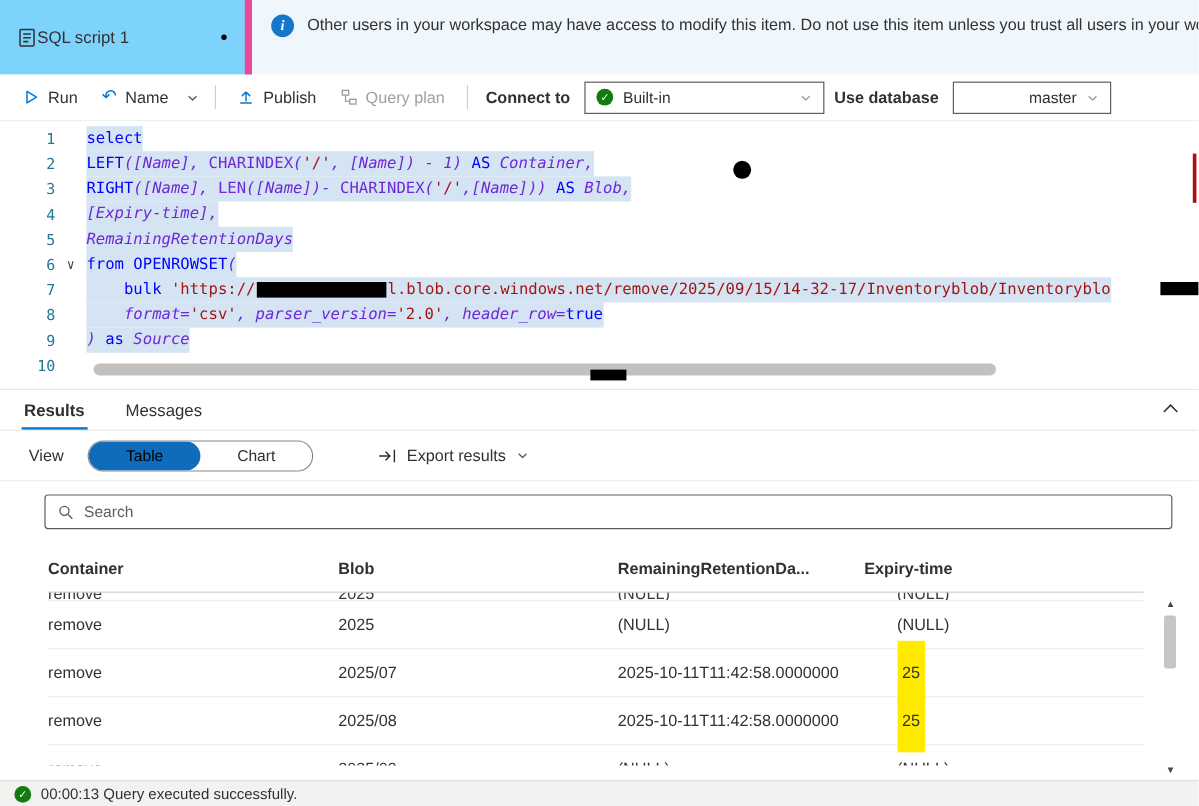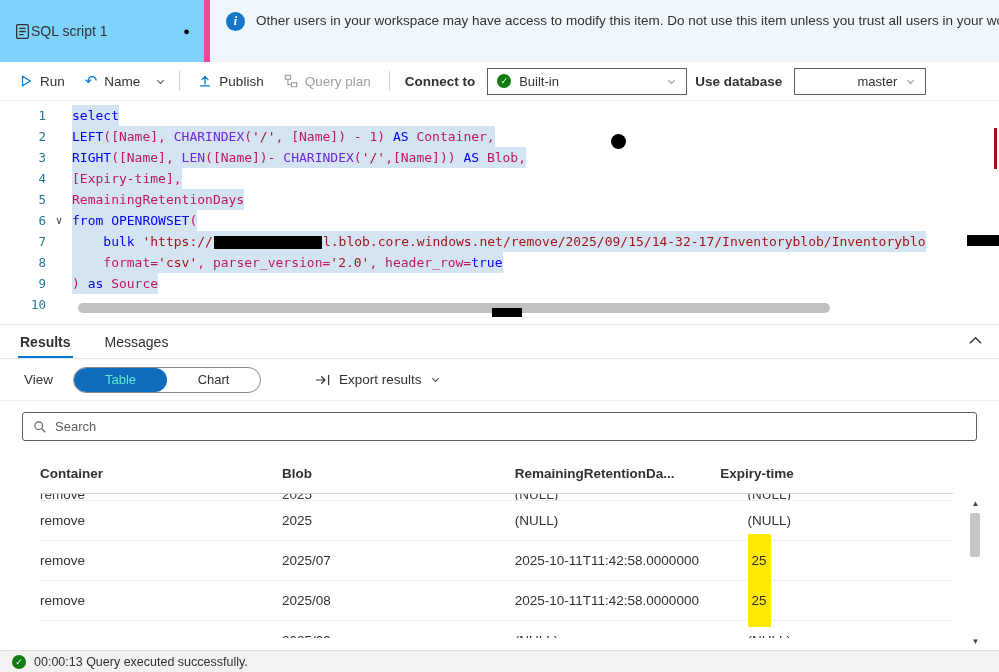--- a/index.html
+++ b/index.html
@@ -33,42 +33,42 @@
   .editor{height:225px;flex:none;position:relative;overflow:hidden;border-top:1px solid #f0f0f0;border-bottom:1px solid #e5e5e5;
           font-family:"DejaVu Sans Mono","Liberation Mono",monospace;font-size:13px;padding-top:4px;}
   .cl{display:flex;height:21px;line-height:21px;white-space:pre;}
   .ln{width:46px;flex:none;text-align:right;color:#237893;font-size:12.5px;}
   .fold{width:26px;flex:none;text-align:center;color:#424242;font-size:11px;cursor:pointer;}
   .lc{white-space:pre;}
   .lc.sel{background:#d5e4f3;}
   .tok.kw{color:#0000ff;}
   .tok.fn{color:#6d28d9;}
   .tok.str{color:#a31515;}
-  .tok.pl{color:#be185d;}
+  .tok.pl{color:#6d28d9;font-style:italic;}
   .tok.sq{text-decoration-style:wavy;text-decoration-color:#e51400;text-decoration-thickness:1px;text-underline-offset:3px;text-decoration-skip-ink:none;}
   .tok.redact{display:inline-block;width:108px;height:13px;background:#000;vertical-align:middle;margin:0 1px;}
   .dot-redact{position:absolute;left:611px;top:33px;width:15px;height:15px;border-radius:50%;background:#000;}
   .ruler-mark{position:absolute;right:2px;top:27px;width:3px;height:41px;background:#a31212;}
   .blackbar{position:absolute;right:0;top:134px;width:32px;height:11px;background:#000;}
   .hscroll{position:absolute;left:78px;top:202px;width:752px;height:10px;background:#c1c1c1;border-radius:5px;cursor:pointer;}
   .hscroll-redact{position:absolute;left:492px;top:207px;width:30px;height:9px;background:#000;}
 
   
   .results{flex:1;display:flex;flex-direction:column;overflow:hidden;position:relative;}
   .rtabs{height:34px;flex:none;display:flex;align-items:flex-end;gap:30px;padding:0 18px;border-bottom:1px solid #e8e8e8;position:relative;}
   .rtab{font-size:14px;padding:7px 2px 8px;cursor:pointer;color:#323130;}
   .rtab.active{font-weight:700;border-bottom:2px solid #0078d4;padding-bottom:6px;}
   .collapse{position:absolute;right:16px;top:9px;cursor:pointer;}
   .viewrow{height:42px;flex:none;display:flex;align-items:center;gap:20px;padding:0 24px;border-bottom:1px solid #f0f0f0;}
   .pill{display:flex;border:1px solid #8a8886;border-radius:14px;height:26px;width:188px;overflow:hidden;background:#fff;}
   .pill-seg{flex:1;display:flex;align-items:center;justify-content:center;font-size:13px;cursor:pointer;}
-  .pill-seg.on{background:#0f6cbd;color:#5eead4;border-radius:13px;}
+  .pill-seg.on{background:#0f6cbd;color:#000000;border-radius:13px;}
   .export{display:flex;align-items:center;gap:8px;cursor:pointer;margin-left:34px;}
   .searchrow{flex:none;padding:11px 22px 12px;}
-  .searchbox{height:29px;border:1px solid #605e5c;border-radius:3px;display:flex;align-items:center;gap:8px;padding:0 10px;}
+  .searchbox{height:29px;border:1px solid #605e5c;border-radius:3px;display:flex;align-items:center;gap:8px;padding:0 10px;margin-left:15px;}
   .searchbox input{flex:1;border:none;outline:none;background:transparent;font-size:13px;color:#323130;font-family:"Liberation Sans",sans-serif;}
   .searchbox input::placeholder{color:#605e5c;}
   .tablearea{flex:1;position:relative;overflow:hidden;padding:0 46px 0 40px;}
   .thead{display:flex;align-items:center;height:41px;font-weight:700;border-bottom:1px solid #d2d0ce;}
   .trow{display:flex;border-bottom:1px solid #f0efee;cursor:default;}
   .thcell,.tcell{padding-right:10px;}
   .tcell{padding-top:12px;padding-bottom:12px;}
   .w0{width:26.5%;}.w1{width:25.5%;}.w2{width:25.5%;}.w3{flex:1;}
   .clip-top{height:7px;overflow:hidden;border-bottom:1px solid #f0efee;}
   .clip-top .tcell{transform:translateY(-19px);color:#3b3a39;}

